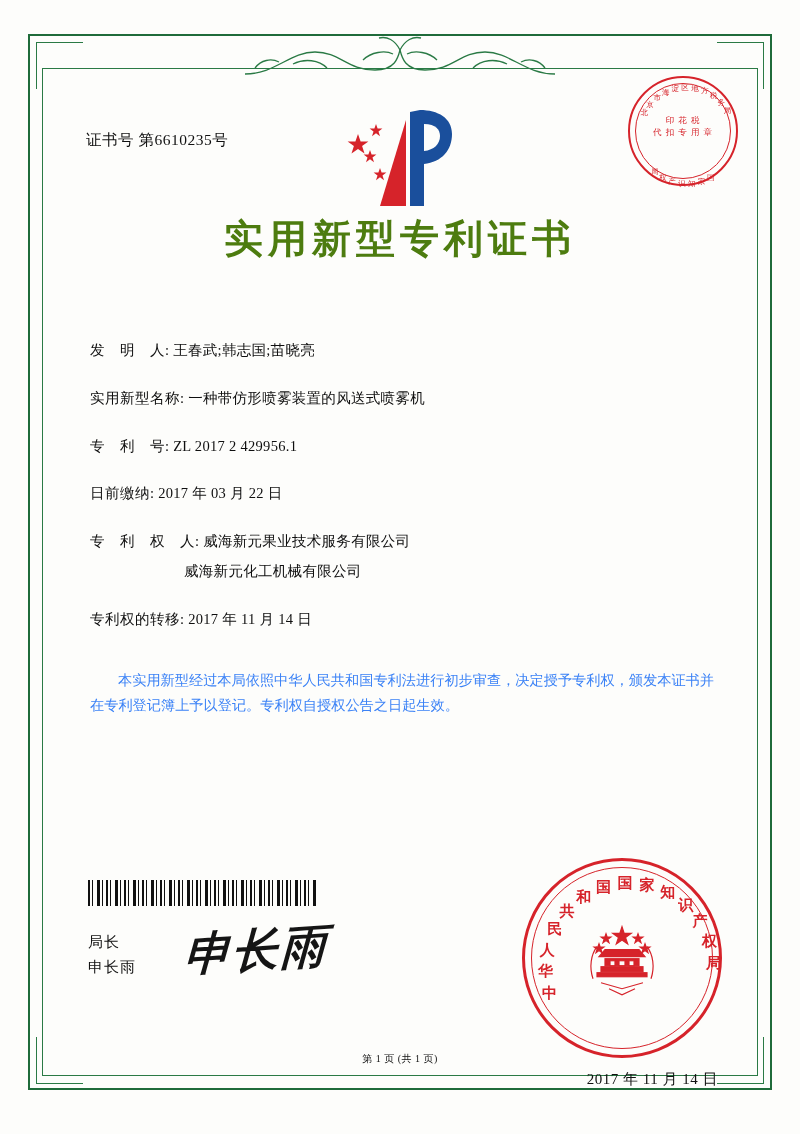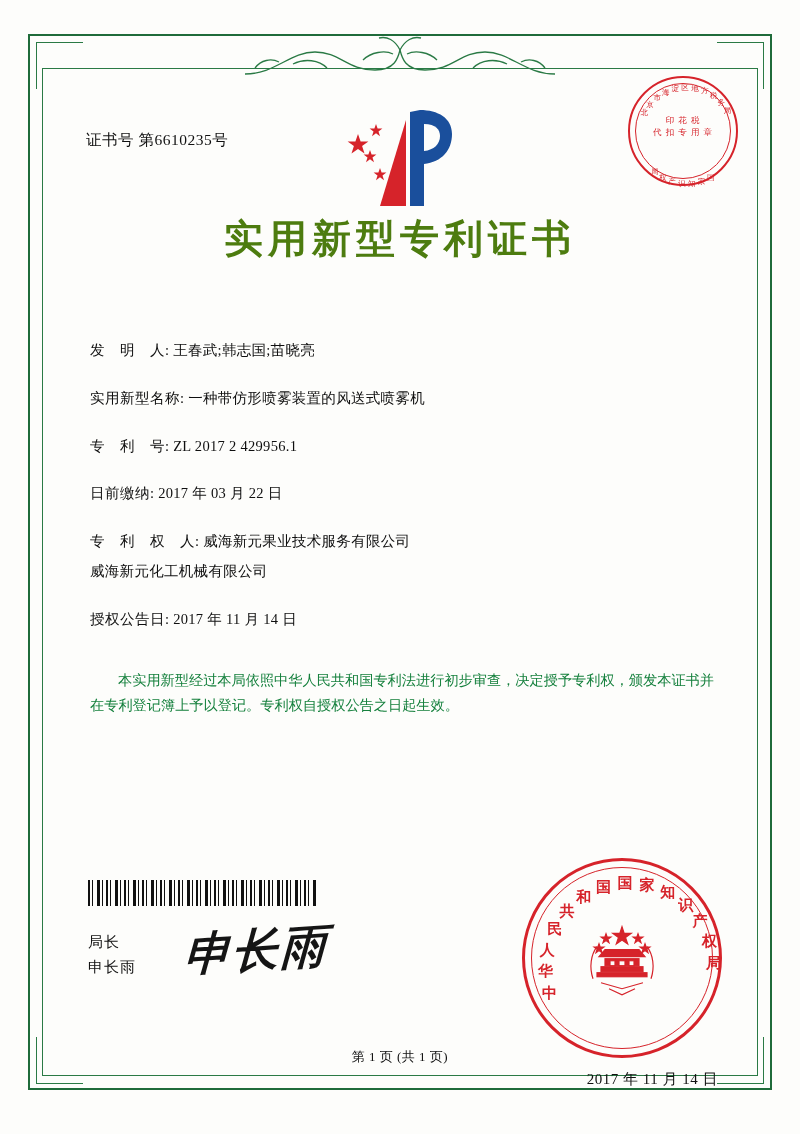--- a/index.html
+++ b/index.html
@@ -139,32 +139,33 @@
     line-height: 1.5;
   }
   .field-row {
     margin-bottom: 26px;
     white-space: nowrap;
   }
   .field-row .lbl { letter-spacing: 0.5px; }
   .field-row .val { letter-spacing: 0.3px; }
   .field-row.tight { margin-bottom: 8px; }
   .field-sub {
+    margin-left: 94px;
     margin-bottom: 26px;
     letter-spacing: 0.3px;
   }
 
   .paragraphs {
     position: absolute;
     left: 48px;
     right: 44px;
     top: 600px;
     font-size: 14.2px;
     line-height: 25px;
-    color: #15803d;
+    color: #3b82f6;
     text-align: justify;
   }
   .paragraphs p {
     margin: 0 0 1px 0;
     text-indent: 28px;
   }
 
   .barcode {
     position: absolute;
     left: 46px;
@@ -256,21 +257,21 @@
     font-size: 15px;
     letter-spacing: 0.5px;
     color: #111;
   }
 
   .page-footer {
     position: absolute;
     left: 0; right: 0;
     bottom: 10px;
     text-align: center;
-    font-size: 13px;
+    font-size: 10px;
     color: #111;
     letter-spacing: 0.5px;
   }
 </style>
 </head>
 <body>
 
 <div class="page">
 
   <div class="frame-outer"></div>
@@ -371,21 +372,21 @@
         <span class="val">2017 年 03 月 22 日</span>
       </div>
 
       <div class="field-row tight">
         <span class="lbl">专　利　权　人:</span>
         <span class="val">威海新元果业技术服务有限公司</span>
       </div>
       <div class="field-sub">威海新元化工机械有限公司</div>
 
       <div class="field-row">
-        <span class="lbl">授权公告日:</span>
+        <span class="lbl">专利权的转移:</span>
         <span class="val">2017 年 11 月 14 日</span>
       </div>
     </div>
 
     <div class="paragraphs">
       <p>本实用新型经过本局依照中华人民共和国专利法进行初步审查，决定授予专利权，颁发本证书并在专利登记簿上予以登记。专利权自授权公告之日起生效。</p>
     </div>
 
     <div class="barcode">
       <div class="bars"></div>

